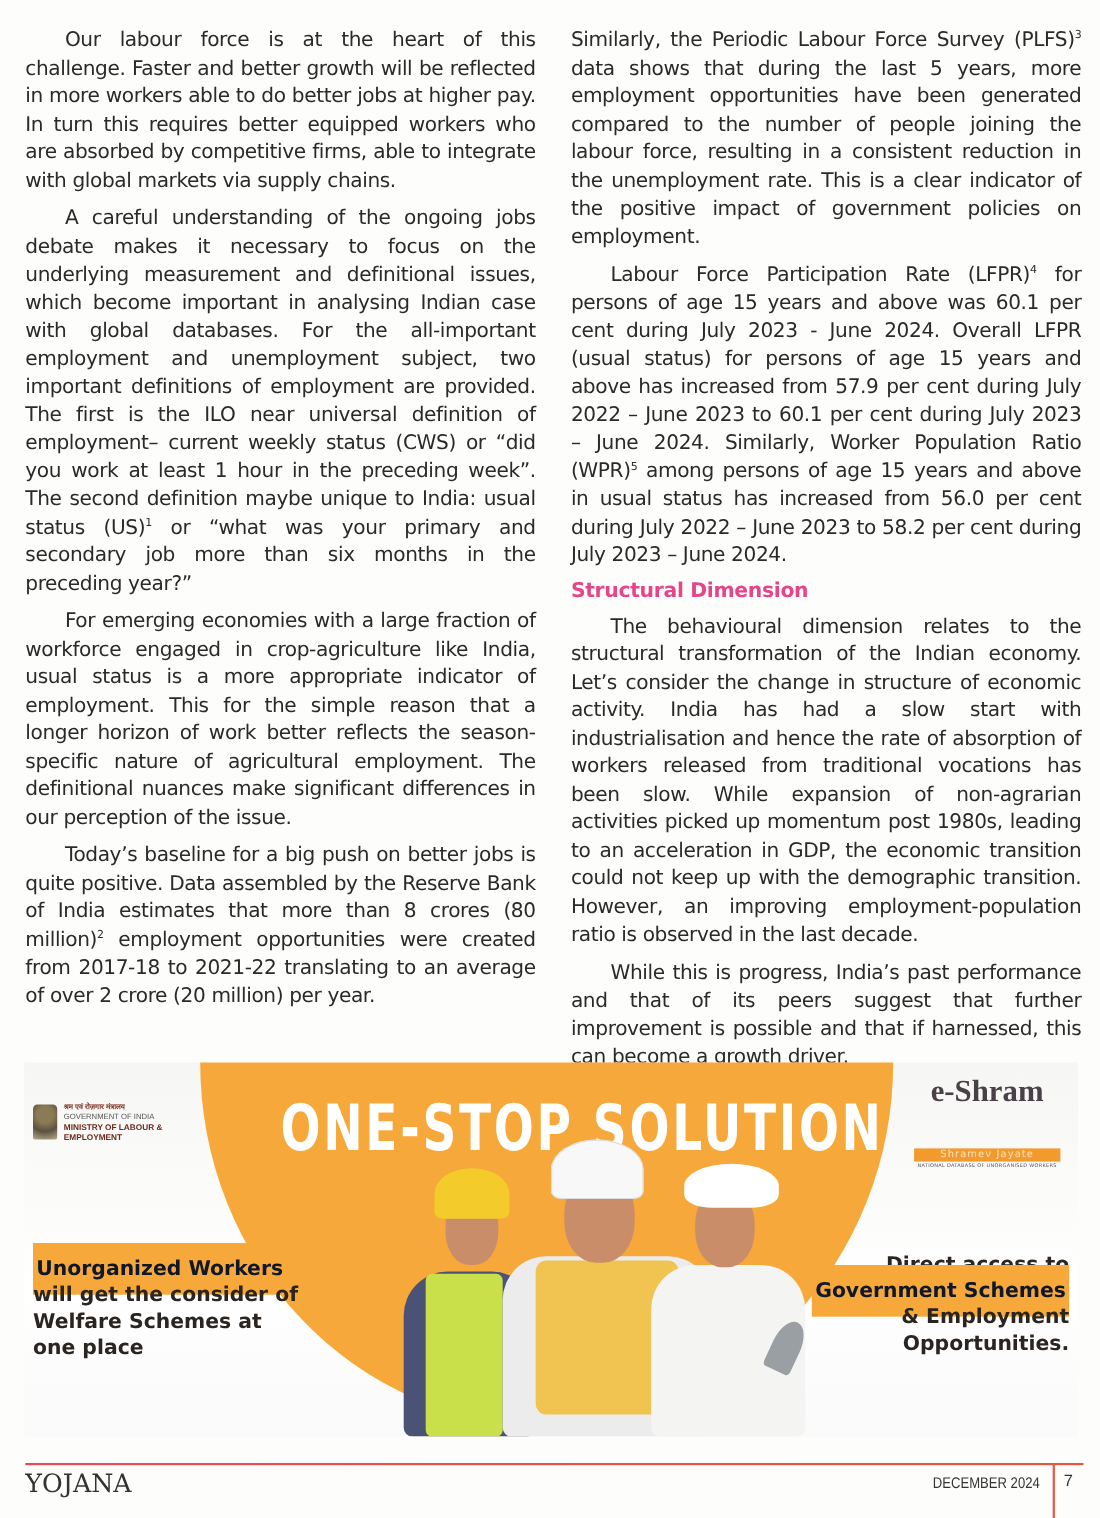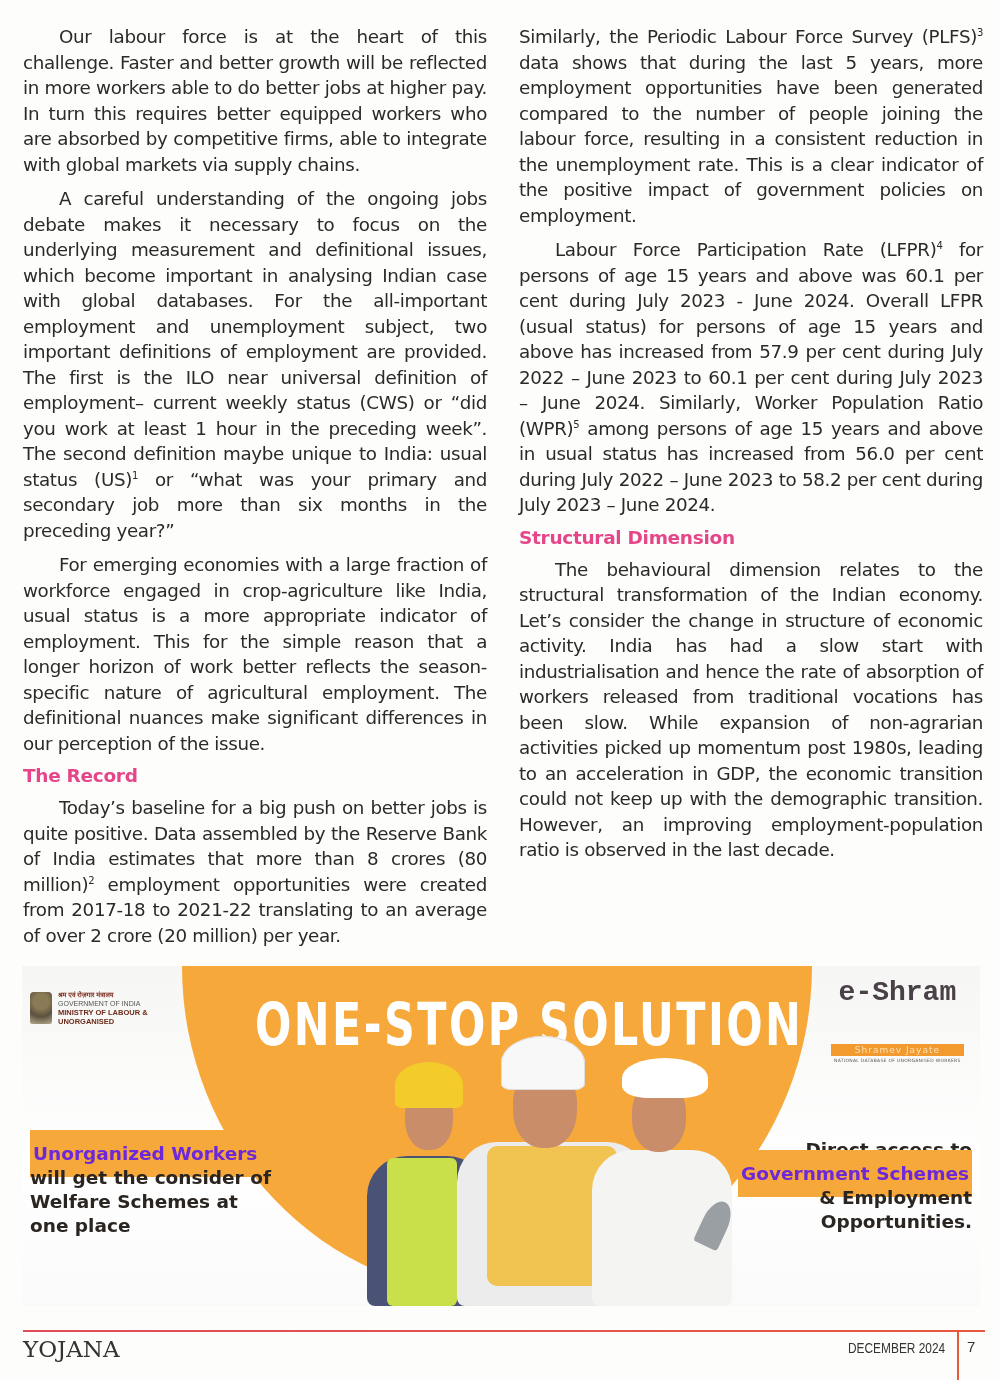--- a/index.html
+++ b/index.html
@@ -8,33 +8,33 @@
   .col.left { left:23px; }
   .col.right { left:519px; }
   .col p { margin:0 0 9px 0; text-indent:36px; hyphens:none; }
   .col p.noindent { text-indent:0; }
   .col h3 { margin:0 0 8px 0; font-size:18.5px; font-weight:bold; color:#e5468a; letter-spacing:-0.3px; line-height:22px; }
   sup { font-size:10px; line-height:0; vertical-align:super; }
 
   
   .banner { position:absolute; left:22px; top:966px; width:958px; height:340px; background:linear-gradient(180deg,#f6f6f4 0%,#ffffff 60%,#fafafa 100%); overflow:hidden; }
   .banner .arc { position:absolute; left:160px; top:-330px; width:630px; height:660px; border-radius:50%; background:#f7a83a; }
-  .gov-logo { position:absolute; left:8px; top:24px; display:flex; align-items:center; gap:6px; }
+  .gov-logo { position:absolute; left:8px; top:36px; display:flex; align-items:center; gap:6px; }
   .emblem { width:22px; height:32px; border-radius:4px 4px 2px 2px; background:radial-gradient(circle at 50% 30%,#8a7a55 0 30%,#5b5140 60%,#b9ad8e 100%); }
   .gov-text { font-family:"Liberation Sans",sans-serif; line-height:9px; }
   .gov-text .hi { font-size:6.5px; color:#7a2b1b; font-weight:bold; }
   .gov-text .goi { font-size:7px; color:#555; }
   .gov-text .min { font-size:7.5px; color:#6b2a1a; font-weight:bold; }
   .headline { position:absolute; left:233px; top:24px; font-family:"DejaVu Sans Condensed","DejaVu Sans",sans-serif; font-weight:bold; font-size:58px; color:#fff; letter-spacing:3px; transform:scaleX(0.82); transform-origin:left top; white-space:nowrap; line-height:70px; }
   .eshram { position:absolute; right:16px; top:12px; text-align:center; }
-  .eshram .name { font-family:Liberation Mono, monospace; font-size:28px; font-weight:bold; color:#4a4148; line-height:30px; }
+  .eshram .name { font-family:Liberation Serif, serif; font-size:28px; font-weight:bold; color:#4a4148; line-height:30px; }
   .eshram .tag { background:#f29a2e; color:#fde2b8; font-size:9px; padding:1px 24px; letter-spacing:1px;margin-top:36px; }
   .eshram .sub { font-size:4.5px; color:#555; margin-top:2px; letter-spacing:0.3px; }
   .left-callout { position:absolute; left:8px; top:176px; font-family:"DejaVu Sans",sans-serif; font-weight:bold; font-size:18.5px; line-height:24px; color:#2a2520; }
-  .hl { background:#f7a83a; color:#6d28d9; padding:13px 3px; }
+  .hl { background:#f7a83a; color:#0f172a; padding:13px 3px; }
   .right-callout { position:absolute; right:8px; top:172px; text-align:right; font-family:"DejaVu Sans",sans-serif; font-weight:bold; font-size:18.5px; line-height:24px; color:#2a2520;margin-left:25px; }
   
   .person { position:absolute; }
   .helmet { position:absolute; border-radius:50% 50% 12% 12%; }
   .face { position:absolute; border-radius:45%; background:#c98d6a; }
   .body { position:absolute; border-radius:40px 40px 8px 8px; }
 
   
   .footer-rule { position:absolute; left:23px; top:1330px; width:962px; height:2px; background:linear-gradient(90deg,#e24c5a,#e8583f); }
   .footer-vrule { position:absolute; left:957px; top:1330px; width:2px; height:50px; background:#e8583f; }
@@ -42,41 +42,41 @@
   .footer-date { position:absolute; left:848px; top:1340px; font-family:"Liberation Sans",sans-serif; font-size:14px; color:#333; transform:scaleX(0.85); transform-origin:left top; white-space:nowrap; }
   .footer-page { position:absolute; left:967px; top:1338px; font-family:"Liberation Sans",sans-serif; font-size:15px; color:#333; }
 </style>
 </head>
 <body>
 
 <div class="col left">
   <p>Our labour force is at the heart of this challenge. Faster and better growth will be reflected in more workers able to do better jobs at higher pay. In turn this requires better equipped workers who are absorbed by competitive firms, able to integrate with global markets via supply chains.</p>
   <p><span>A careful understanding of the ongoing jobs debate makes it necessary to focus on the underlying measurement and definitional issues, which become important in analysing Indian case with global databases. For the all-important employment and unemployment subject, two important definitions of employment are provided. The first is the ILO near universal definition of employment– current weekly status (CWS) or “did you work at least 1 hour in the preceding week”. The second definition maybe unique to India: usual status (US)</span><sup>1</sup><span> or “what was your primary and secondary job more than six months in the preceding year?”</span></p>
   <p>For emerging economies with a large fraction of workforce engaged in crop-agriculture like India, usual status is a more appropriate indicator of employment. This for the simple reason that a longer horizon of work better reflects the season-specific nature of agricultural employment. The definitional nuances make significant differences in our perception of the issue.</p>
-  <h3>The Record</h3>
   <p><span>Today’s baseline for a big push on better jobs is quite positive. Data assembled by the Reserve Bank of India estimates that more than 8 crores (80 million)</span><sup>2</sup><span> employment opportunities were created from 2017-18 to 2021-22 translating to an average of over 2 crore (20 million) per year.</span></p>
 </div>
 
 <div class="col right">
   <p class="noindent"><span>Similarly, the Periodic Labour Force Survey (PLFS)</span><sup>3</sup><span> data shows that during the last 5 years, more employment opportunities have been generated compared to the number of people joining the labour force, resulting in a consistent reduction in the unemployment rate. This is a clear indicator of the positive impact of government policies on employment.</span></p>
   <p><span>Labour Force Participation Rate (LFPR)</span><sup>4</sup><span> for persons of age 15 years and above was 60.1 per cent during July 2023 - June 2024. Overall LFPR (usual status) for persons of age 15 years and above has increased from 57.9 per cent during July 2022 – June 2023 to 60.1 per cent during July 2023 – June 2024. Similarly, Worker Population Ratio (WPR)</span><sup>5</sup><span> among persons of age 15 years and above in usual status has increased from 56.0 per cent during July 2022 – June 2023 to 58.2 per cent during July 2023 – June 2024.</span></p>
   <h3>Structural Dimension</h3>
   <p>The behavioural dimension relates to the structural transformation of the Indian economy. Let’s consider the change in structure of economic activity. India has had a slow start with industrialisation and hence the rate of absorption of workers released from traditional vocations has been slow. While expansion of non-agrarian activities picked up momentum post 1980s, leading to an acceleration in GDP, the economic transition could not keep up with the demographic transition. However, an improving employment-population ratio is observed in the last decade.</p>
+  <p>While this is progress, India’s past performance and that of its peers suggest that further improvement is possible and that if harnessed, this can become a growth driver.</p>
 </div>
 
 <div class="banner">
   <div class="arc"></div>
 
   <div class="gov-logo">
     <div class="emblem"></div>
     <div class="gov-text">
       <div class="hi">श्रम एवं रोज़गार मंत्रालय</div>
       <div class="goi">GOVERNMENT OF INDIA</div>
       <div class="min">MINISTRY OF LABOUR &amp;</div>
-      <div class="min">UNORGANISED</div>
+      <div class="min">EMPLOYMENT</div>
     </div>
   </div>
 
   <div class="headline">ONE-STOP SOLUTION</div>
 
   <div class="eshram">
     <div class="name">e-Shram</div>
     <div class="tag">Shramev Jayate</div>
     <div class="sub">NATIONAL DATABASE OF UNORGANISED WORKERS</div>
   </div>

